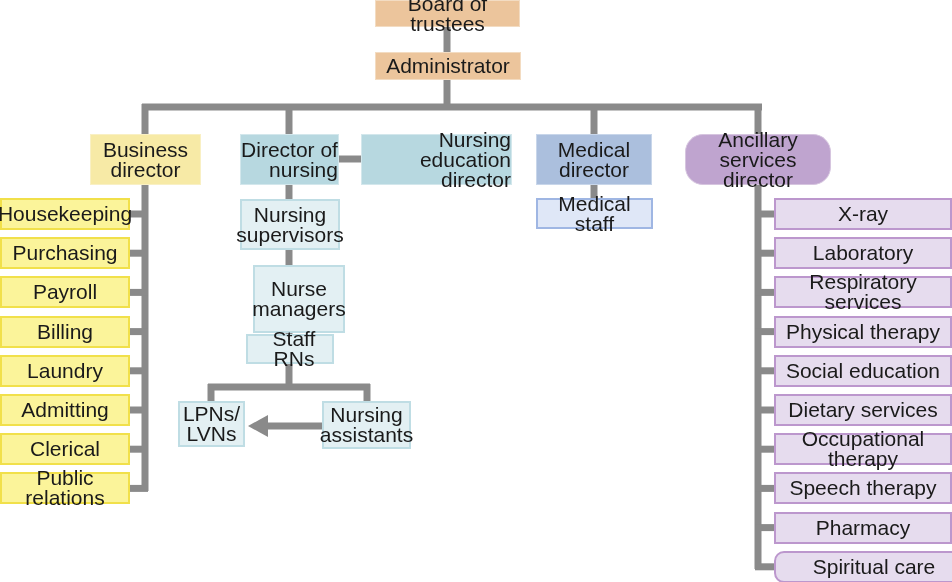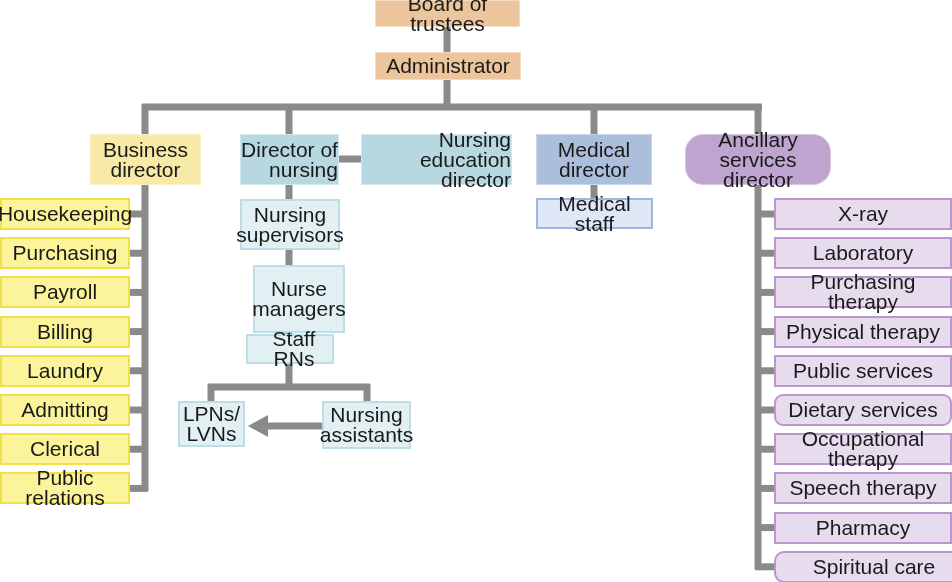--- a/index.html
+++ b/index.html
@@ -109,21 +109,21 @@
 
 <div class="box blue-dir" style="left:536px;top:134px;width:116px;height:51px;">Medical
 director</div>
 <div class="box blue" style="left:536px;top:198px;width:117px;height:31px;">Medical staff</div>
 
 <div class="box purple-dir" style="left:685px;top:134px;width:146px;height:51px;border-radius:18px;">Ancillary services
 director</div>
 <div id="ancillary-list">
     <div class="box purple" style="left: 774px; top: 198px; width: 178px; height: 32px;">X-ray</div>
     <div class="box purple" style="left: 774px; top: 237.2px; width: 178px; height: 32px;">Laboratory</div>
-    <div class="box purple" style="left: 774px; top: 276.4px; width: 178px; height: 32px;">Purchasing therapy</div>
+    <div class="box purple" style="left: 774px; top: 276.4px; width: 178px; height: 32px;">Respiratory services</div>
     <div class="box purple" style="left: 774px; top: 315.6px; width: 178px; height: 32px;">Physical therapy</div>
-    <div class="box purple" style="left: 774px; top: 354.8px; width: 178px; height: 32px;">Public services</div>
-    <div class="box purple" style="left: 774px; top: 394px; width: 178px; height: 32px; border-radius: 9px;">Dietary services</div>
+    <div class="box purple" style="left: 774px; top: 354.8px; width: 178px; height: 32px;">Social education</div>
+    <div class="box purple" style="left: 774px; top: 394px; width: 178px; height: 32px;">Dietary services</div>
     <div class="box purple" style="left: 774px; top: 433.2px; width: 178px; height: 32px;">Occupational therapy</div>
     <div class="box purple" style="left: 774px; top: 472.4px; width: 178px; height: 32px;">Speech therapy</div>
     <div class="box purple" style="left: 774px; top: 511.6px; width: 178px; height: 32px;">Pharmacy</div>
     <div class="box purple" style="left: 774px; top: 550.8px; width: 200px; height: 32px; border-radius: 10px;">Spiritual care</div>
   </div>
 
 </body></html>

